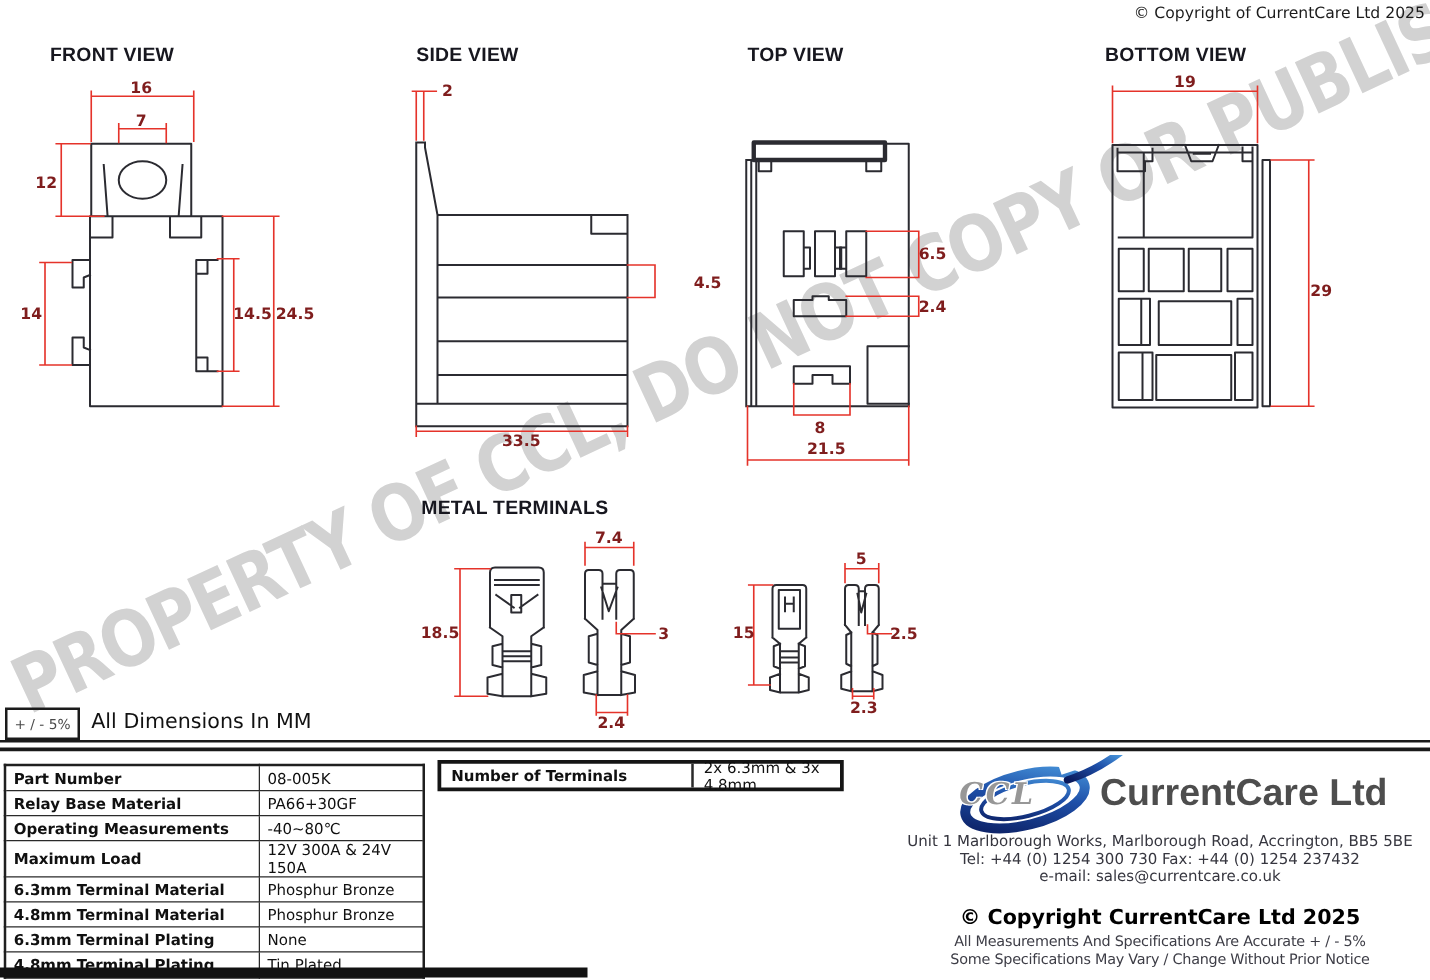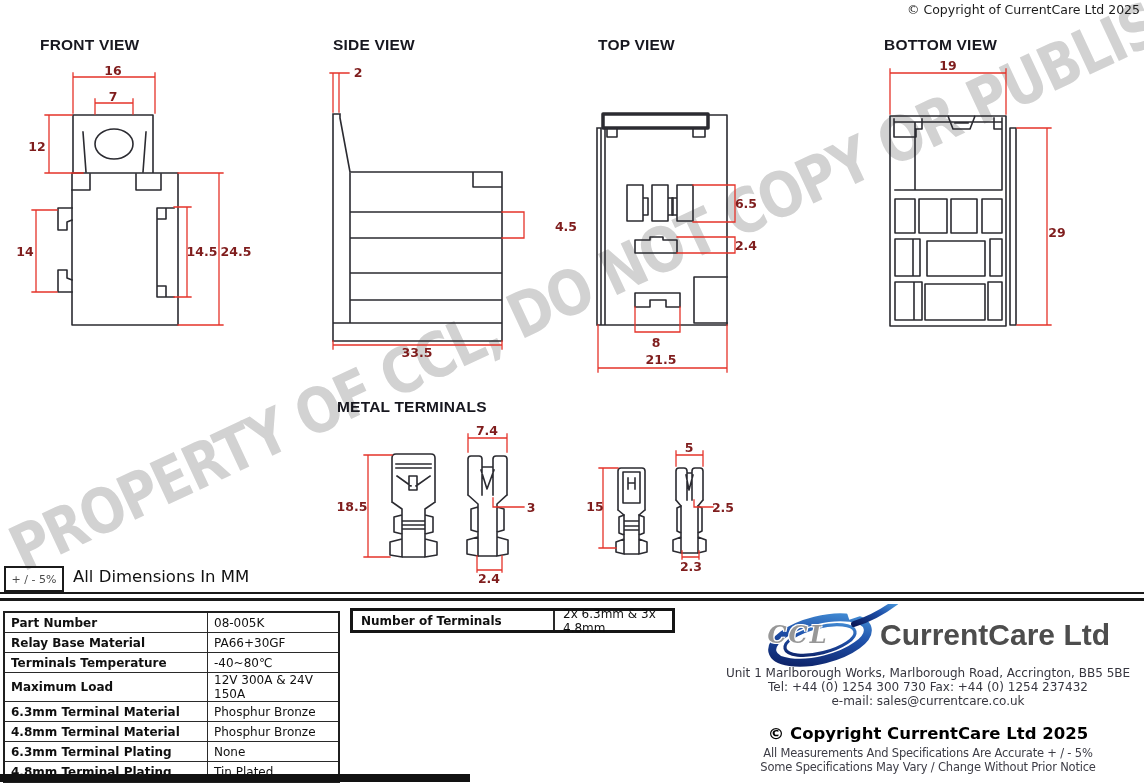--- a/index.html
+++ b/index.html
@@ -166,21 +166,21 @@
     <tbody>
         <tr>
           <td class="lbl">Part Number</td>
           <td>08-005K</td>
         </tr>
     <tr>
           <td class="lbl">Relay Base Material</td>
           <td>PA66+30GF</td>
         </tr>
     <tr>
-          <td class="lbl">Terminals Temperature</td>
+          <td class="lbl">Operating Measurements</td>
           <td>-40~80℃</td>
         </tr>
     <tr>
           <td class="lbl">Maximum Load</td>
           <td>12V 300A &amp; 24V 150A</td>
         </tr>
     <tr>
           <td class="lbl">6.3mm Terminal Material</td>
           <td>Phosphur Bronze</td>
         </tr>

